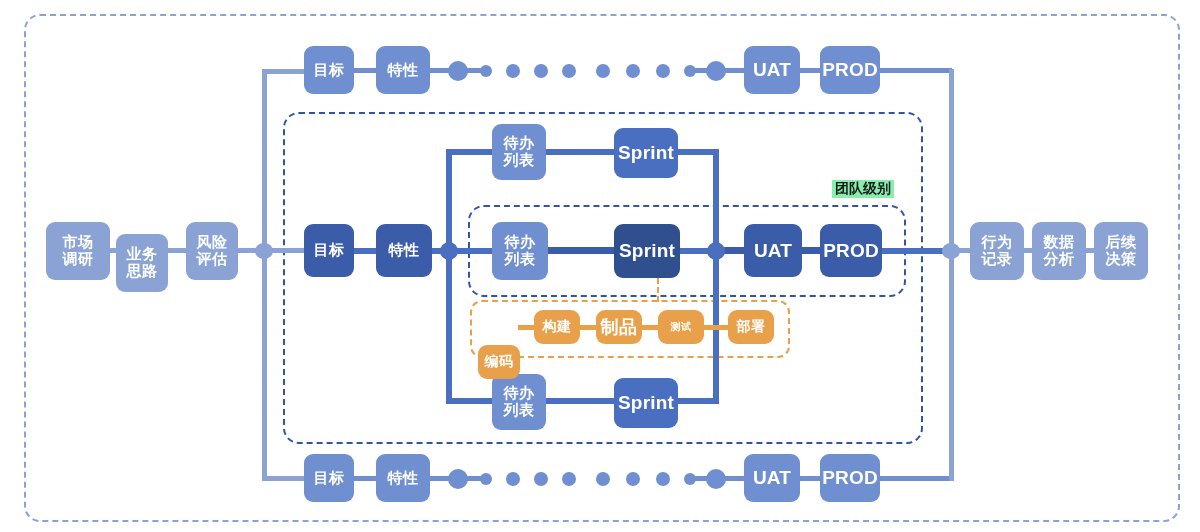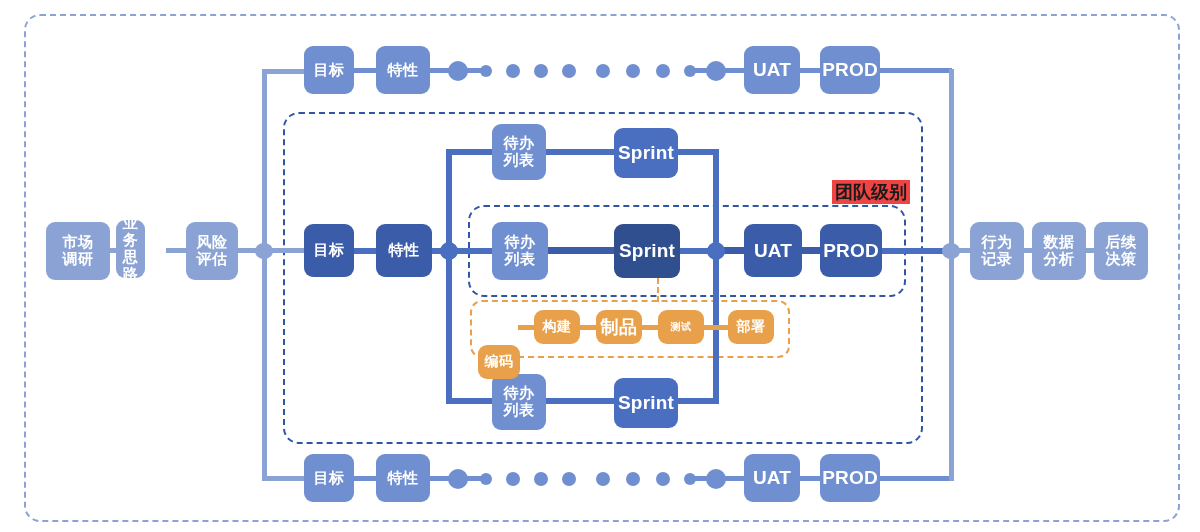--- a/index.html
+++ b/index.html
@@ -38,22 +38,22 @@
   .dot{position:absolute;border-radius:50%;background:#6f8fd0;z-index:4;}
 
   
   .frame{position:absolute;border-radius:16px;z-index:1;background:transparent;}
   .frame.outer{border:2px dashed #8ba3d4;}
   .frame.project{border:2px dashed #2f55a4;}
   .frame.team{border:2px dashed #2f55a4;}
   .frame.orange{border:2px dashed #e8a14a;border-radius:12px;}
 
   .frame-label{
-    position:absolute;font-size:18px;font-weight:700;color:#1a1a1a;
-    background:#ef4444;padding:0 3px;z-index:7;white-space:nowrap;text-align:right;
+    position:absolute;font-size:14px;font-weight:700;color:#1a1a1a;
+    background:#86efac;padding:0 3px;z-index:7;white-space:nowrap;text-align:right;
   }
 
   
   .vdash{position:absolute;border-left:2px dashed #e8a14a;z-index:3;}
 </style>
 </head>
 <body>
 
 <div id="stage">
 
@@ -66,21 +66,21 @@
   <div class="frame orange" style="left:470px;top:300px;width:316px;height:54px;"></div>
 
   <div class="frame-label" style="left:832px;top:180px;">团队级别</div>
 
   <div class="seg lilac" style="left:96px;top:248px;width:24px;height:5px;"></div>
   <div class="seg lilac" style="left:166px;top:248px;width:24px;height:5px;"></div>
   <div class="seg lilac" style="left:236px;top:248px;width:32px;height:5px;"></div>
 
   <div class="node cn n-lilac" style="left:46px;top:222px;width:64px;height:58px;">市场
 调研</div>
-  <div class="node cn n-lilac" style="left:116px;top:220px;width:29px;height:58px;">业务
+  <div class="node cn n-lilac" style="left:116px;top:234px;width:52px;height:58px;">业务
 思路</div>
   <div class="node cn n-lilac" style="left:186px;top:222px;width:52px;height:58px;">风险
 评估</div>
 
   <div class="seg lilac" style="left:262px;top:69px;width:5px;height:412px;"></div>
   <div class="seg lilac" style="left:262px;top:69px;width:46px;height:5px;"></div>
   <div class="seg lilac" style="left:262px;top:476px;width:46px;height:5px;"></div>
   <div class="seg lilac" style="left:262px;top:248px;width:46px;height:5px;"></div>
   <div class="knot" style="left:255px;top:243px;width:18px;height:16px;"></div>
 

